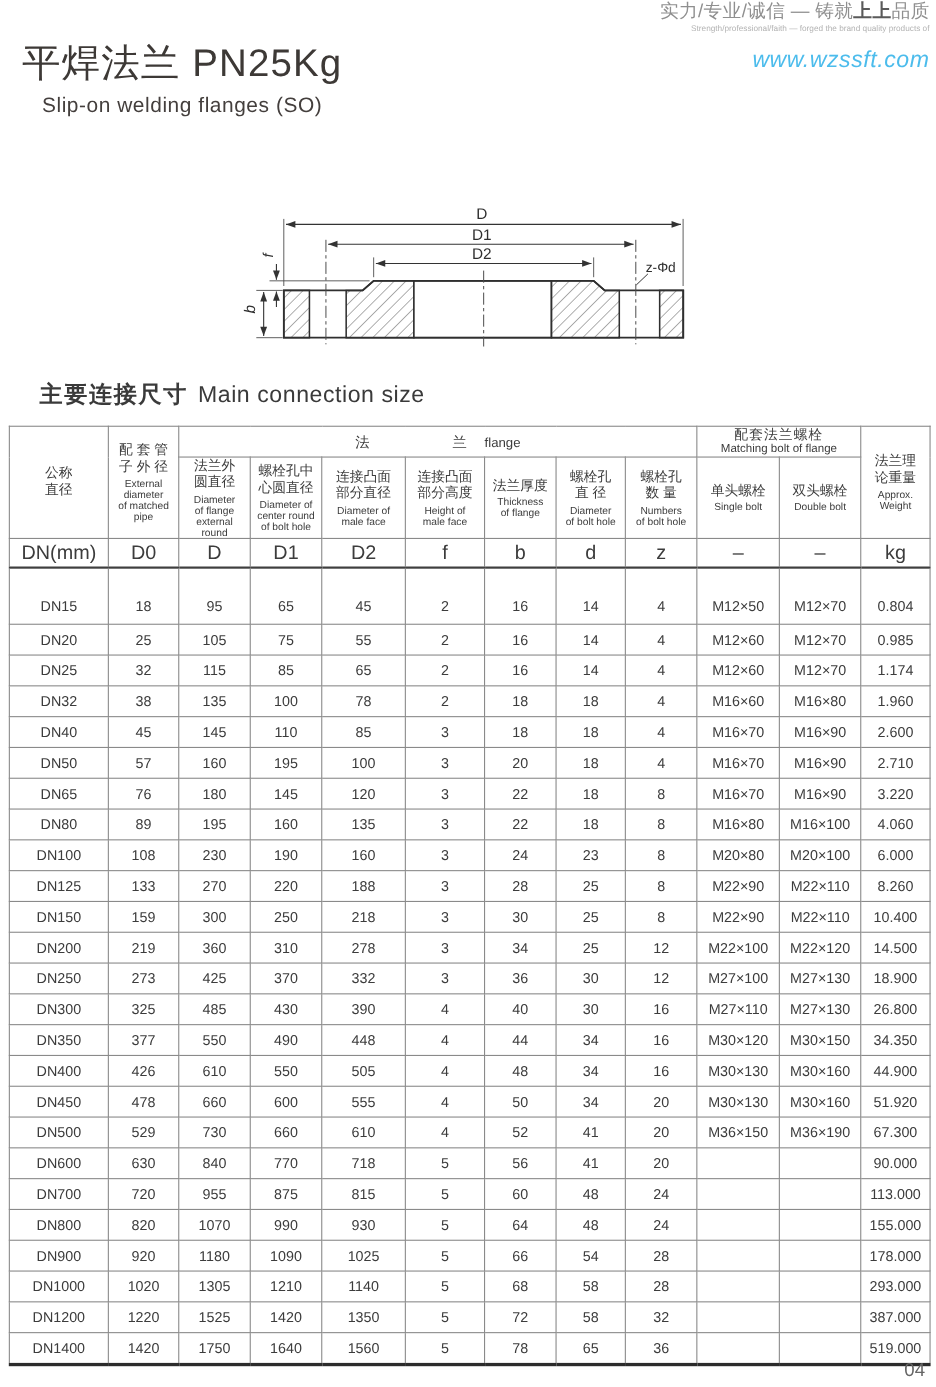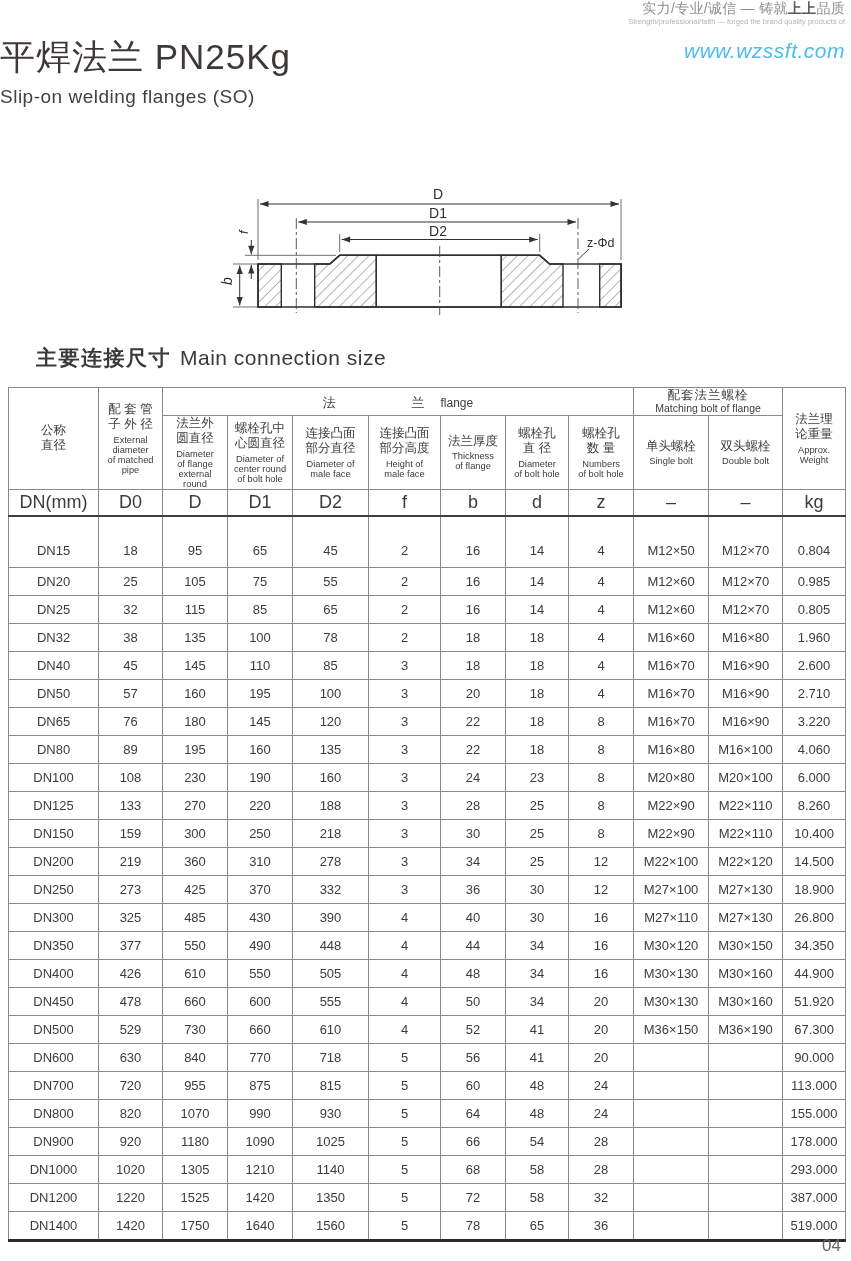--- a/index.html
+++ b/index.html
@@ -1,27 +1,27 @@
 <!DOCTYPE html>
 <html><head>
 <meta charset="utf-8">
 <style>
   html,body{margin:0;padding:0;background:#ffffff;}
   .page{position:relative;width:851px;height:1261px;background:#fff;overflow:hidden;
         font-family:"Liberation Sans",sans-serif;color:#3a3a3a;}
 
   
   .brand{position:absolute;top:1px;right:6px;text-align:right;}
-  .brand .tagline{font-size:14px;color:#8f8f8f;letter-spacing:.3px;line-height:1.1;}
+  .brand .tagline{font-size:17px;color:#8f8f8f;letter-spacing:.3px;line-height:1.1;}
   .brand .tagline b{color:#5a5a5a;}
   .brand .tagline-en{font-size:7.5px;color:#b3b3b3;margin-top:1px;}
   .brand .website{font-size:21px;color:#4cbcec;font-style:italic;margin-top:13px;letter-spacing:.5px;}
 
   
-  .title-block{position:absolute;left:0;top:34px;}
+  .title-block{position:absolute;left:20px;top:34px;text-align:center;}
   .title-block h1{margin:0;font-size:35px;font-weight:normal;color:#3d3936;letter-spacing:1px;}
   .title-block h2{margin:5px 0 0 0;font-size:19px;font-weight:normal;color:#443f3d;letter-spacing:.5px;}
 
   
   .diagram{position:absolute;left:198px;top:182px;width:462px;height:148px;margin:0;}
 
   
   .section-heading{position:absolute;left:8px;top:344px;margin:0;font-weight:normal;font-size:21px;color:#3a3a3a;}
   .section-heading .zh{font-weight:bold;letter-spacing:1.5px;margin-left:28px;}
   .section-heading .en{margin-left:9px;letter-spacing:.5px;}
@@ -266,21 +266,21 @@
           <td>32</td>
           <td>115</td>
           <td>85</td>
           <td>65</td>
           <td>2</td>
           <td>16</td>
           <td>14</td>
           <td>4</td>
           <td>M12×60</td>
           <td>M12×70</td>
-          <td>0.805</td>
+          <td>1.174</td>
         </tr>
         <tr>
           <td>DN32</td>
           <td>38</td>
           <td>135</td>
           <td>100</td>
           <td>78</td>
           <td>2</td>
           <td>18</td>
           <td>18</td>

